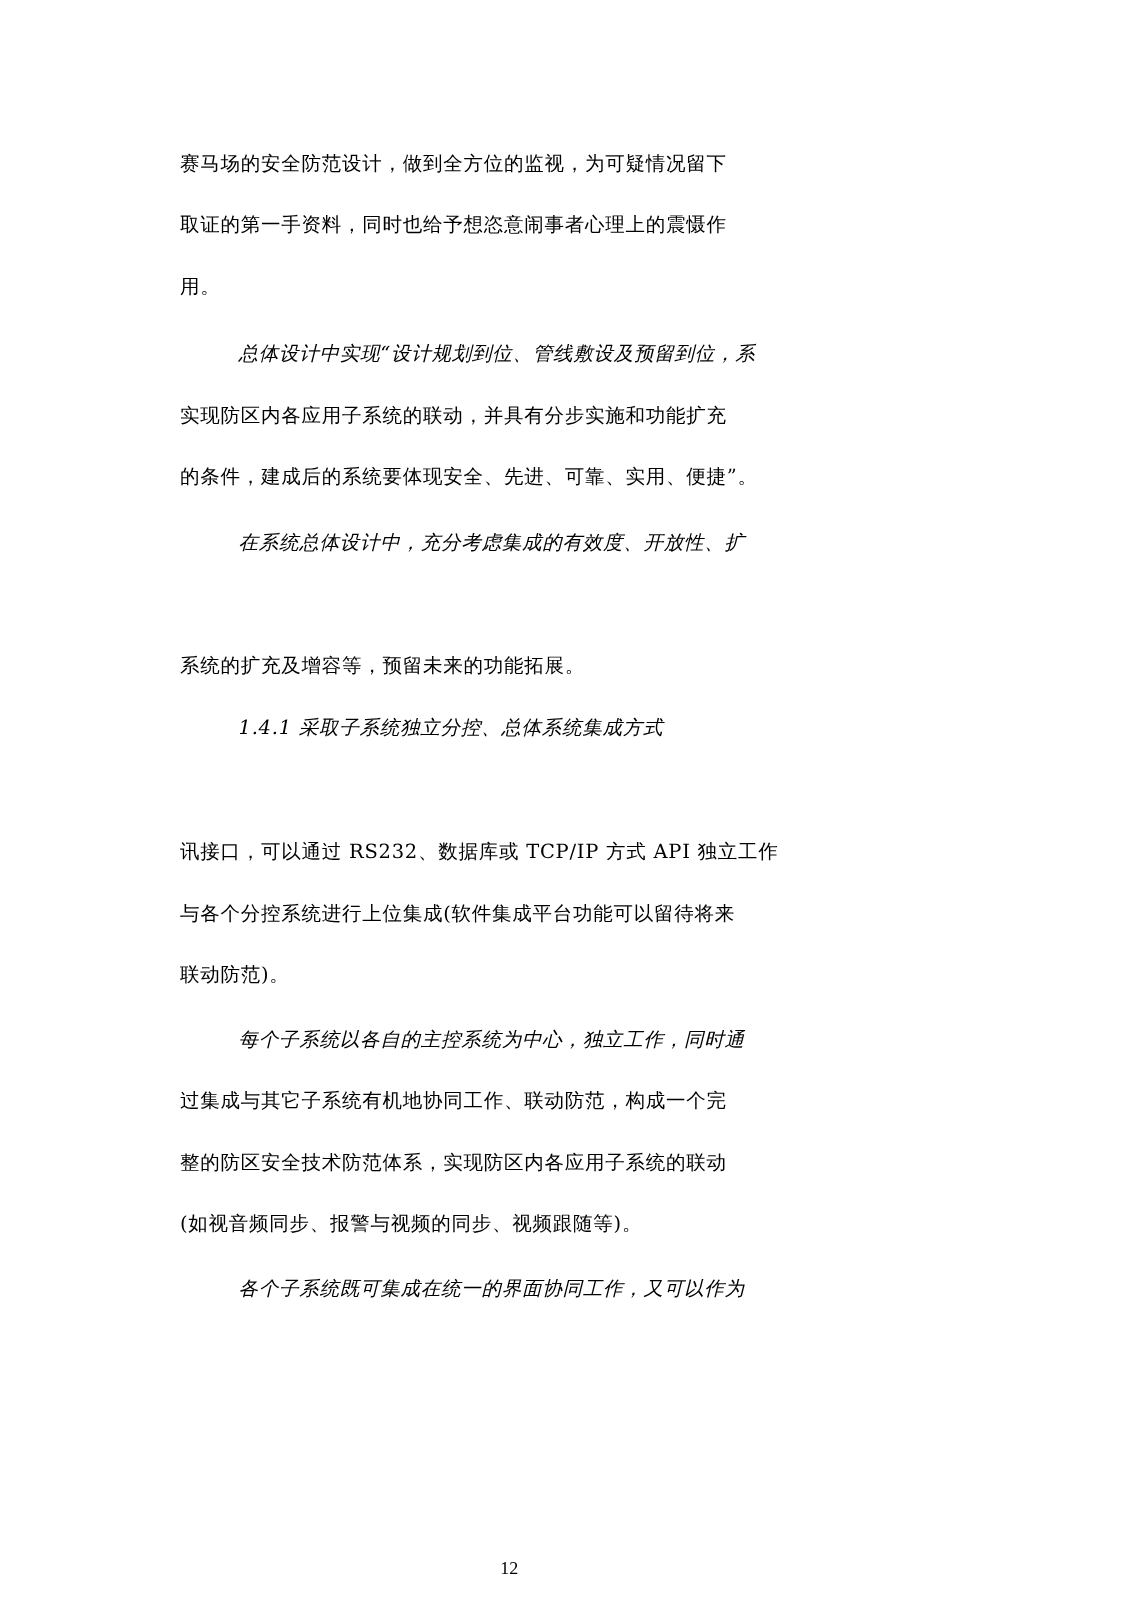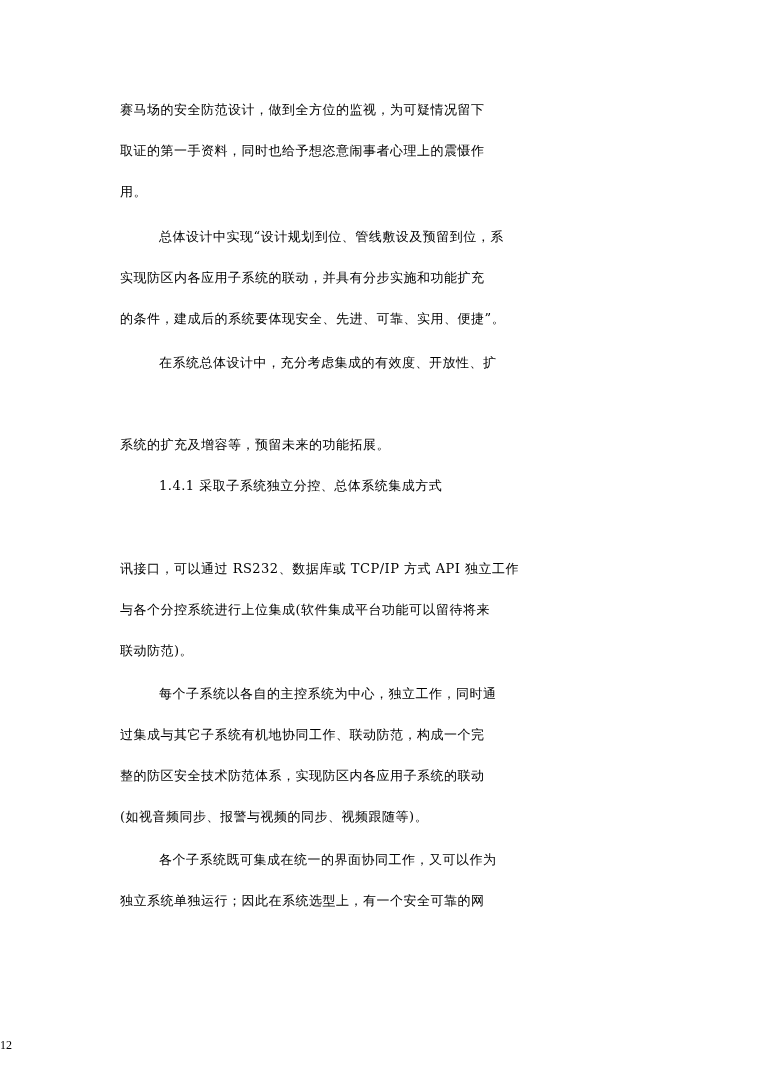--- a/index.html
+++ b/index.html
@@ -24,26 +24,27 @@
   }
   .line {
     position: absolute;
     left: 120px;
     width: 520px;
     font-size: 13px;
     line-height: 24px;
     white-space: nowrap;
     letter-spacing: 0.5px;
   }
-  .line.indent { left: 159px; }
+  .line.indent { left: 159px; font-style: italic; }
   .page-number {
     position: absolute;
     left: 0;
     width: 679px;
     top: 1038px;
+    text-align: center;
     font-family: "Liberation Serif", serif;
     font-size: 12px;
     line-height: 14px;
   }
 </style>
 </head>
 <body>
 
 <div class="page">
   <div class="line" style="top:98px">赛马场的安全防范设计，做到全方位的监视，为可疑情况留下</div>
@@ -62,16 +63,15 @@
   <div class="line" style="top:557px">讯接口，可以通过 RS232、数据库或 TCP/IP 方式 API 独立工作</div>
   <div class="line" style="top:598px">与各个分控系统进行上位集成(软件集成平台功能可以留待将来</div>
   <div class="line" style="top:639px">联动防范)。</div>
 
   <div class="line indent" style="top:682px">每个子系统以各自的主控系统为中心，独立工作，同时通</div>
   <div class="line" style="top:723px">过集成与其它子系统有机地协同工作、联动防范，构成一个完</div>
   <div class="line" style="top:764px">整的防区安全技术防范体系，实现防区内各应用子系统的联动</div>
   <div class="line" style="top:805px">(如视音频同步、报警与视频的同步、视频跟随等)。</div>
 
   <div class="line indent" style="top:848px">各个子系统既可集成在统一的界面协同工作，又可以作为</div>
-  <div class="line" style="top:889px">独立系统单独运行；因此在系统选型上，有一个安全可靠的网</div>
 
   <div class="page-number">12</div>
 </div>
 
 </body></html>

